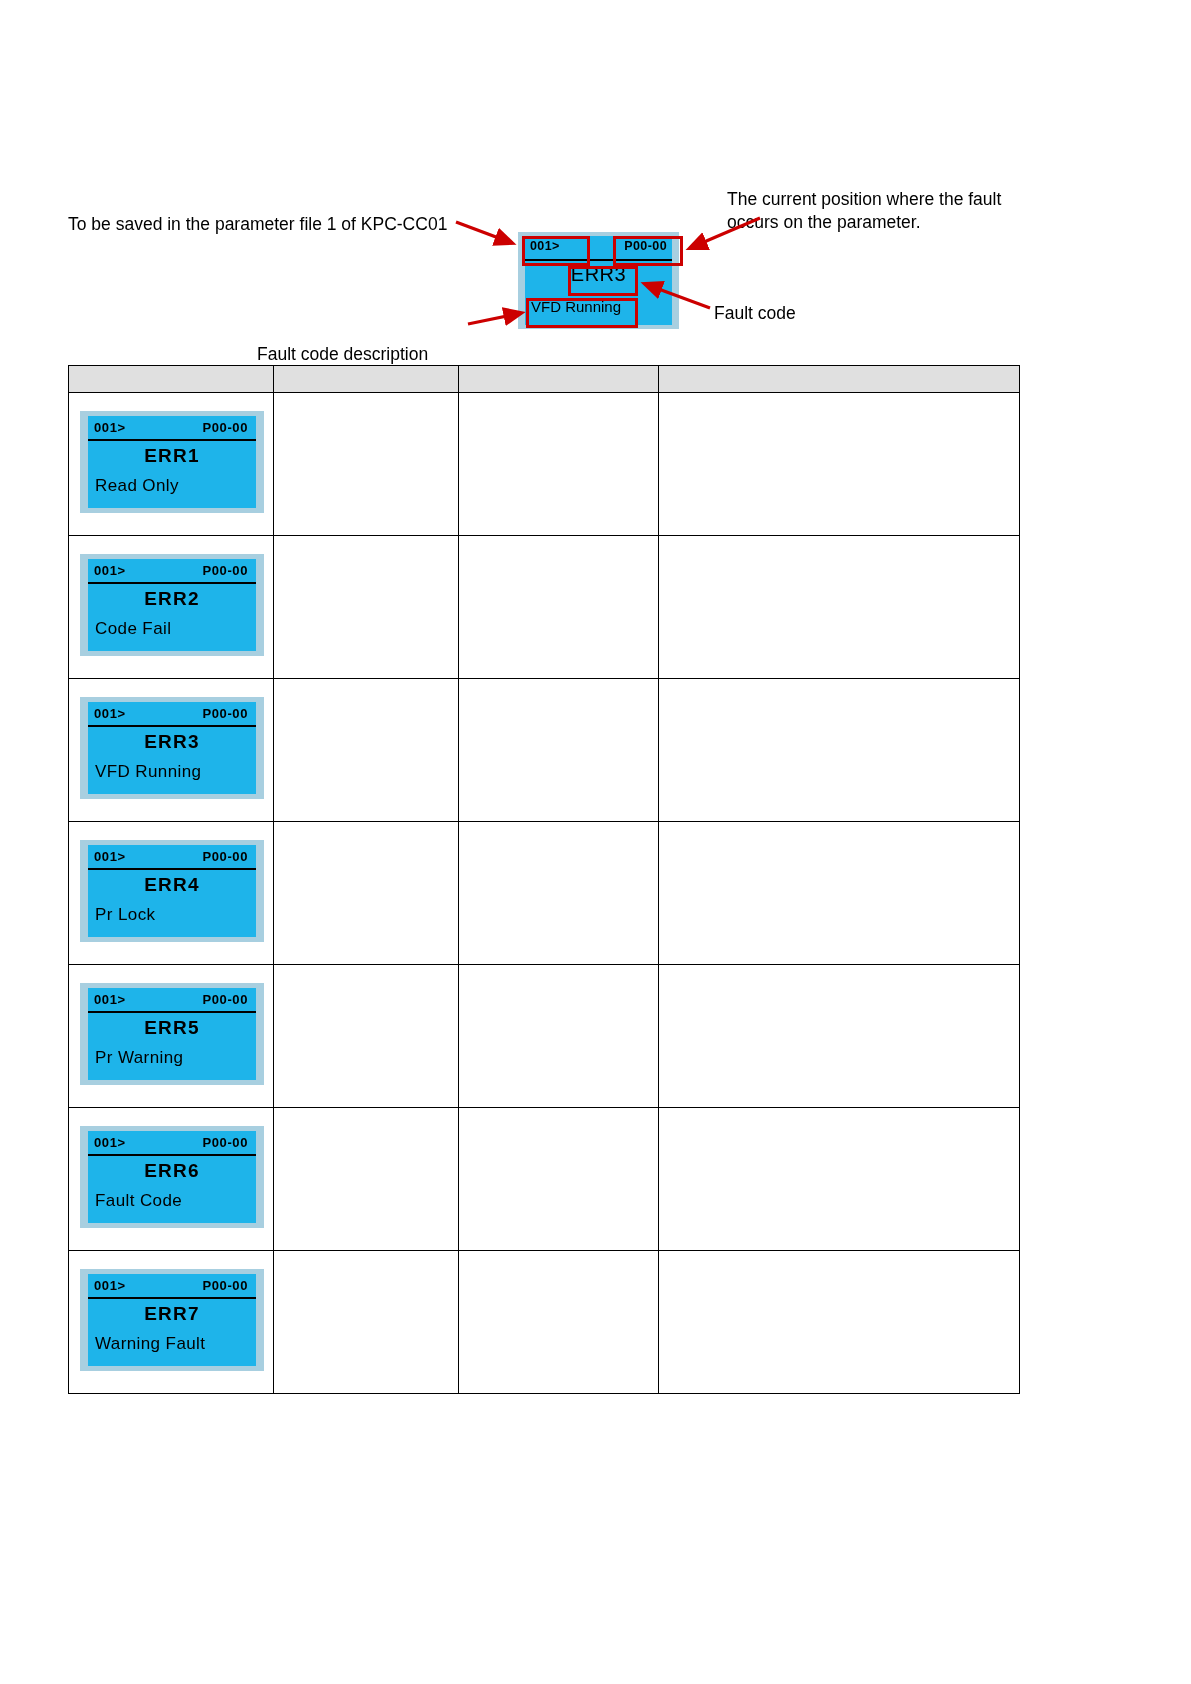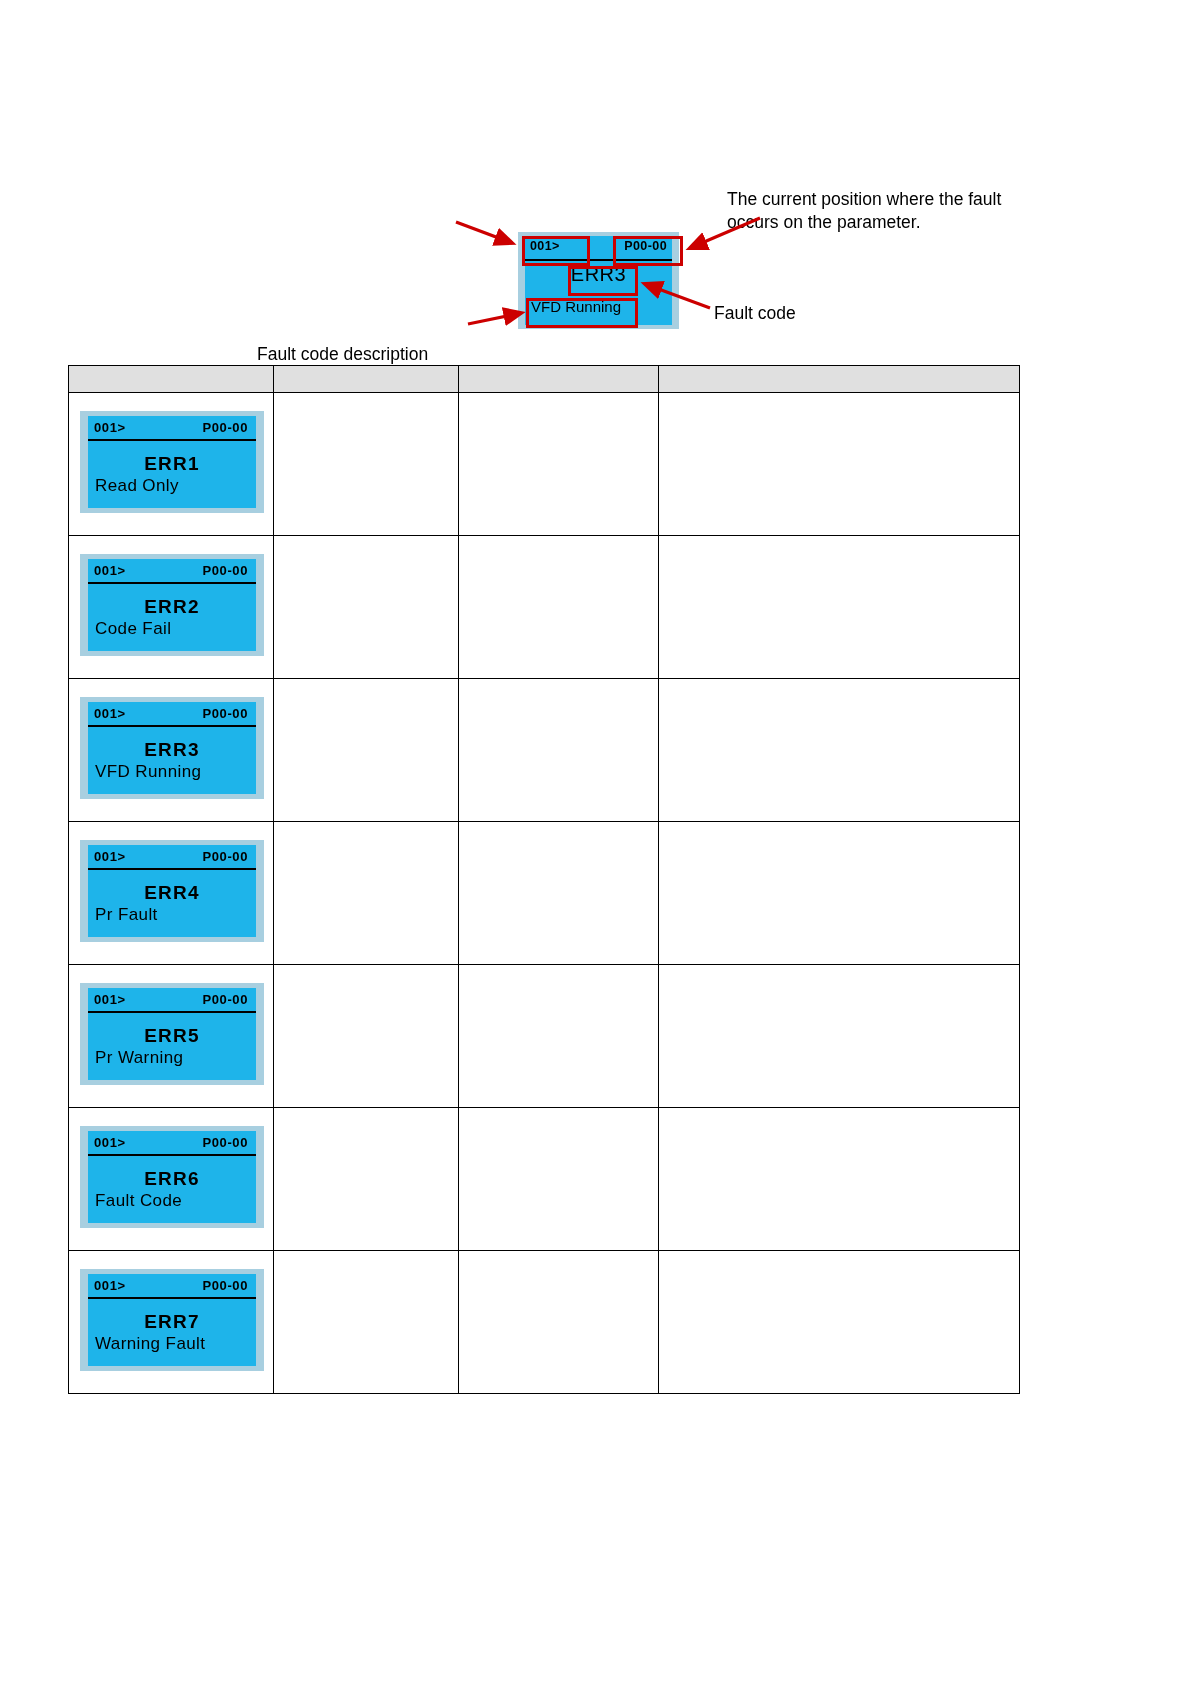--- a/index.html
+++ b/index.html
@@ -183,21 +183,21 @@
     right: 8px;
     top: 4px;
     font-size: 13px;
     font-weight: bold;
     letter-spacing: 0.6px;
     color: #000;
   }
   .lcd .lcd-code {
     position: absolute;
     left: 0;
-    top: 37px;
+    top: 29px;
     width: 168px;
     text-align: center;
     font-size: 19px;
     font-weight: bold;
     letter-spacing: 1.2px;
     color: #000;
   }
   .lcd .lcd-desc {
     position: absolute;
     left: 7px;
@@ -205,20 +205,21 @@
     font-size: 17px;
     letter-spacing: 0.4px;
     color: #000000;
   }
 </style>
 </head>
 <body>
 
 <div class="diagram">
 
+  <div class="callout callout-save">To be saved in the parameter file 1 of KPC-CC01</div>
 
   <div class="callout callout-pos">The current position where the fault
 occurs on the parameter.</div>
 
   <div class="callout callout-fcode">Fault code</div>
 
   <div class="callout callout-fdesc">Fault code description</div>
 
   <div class="diagram-lcd">
     <div class="inner">
@@ -317,21 +318,21 @@
         <td></td>
       </tr>
       <tr>
         <td>
           <div class="lcd">
             <div class="lcd-inner">
               <div class="lcd-head"></div>
               <span class="lcd-pos-left">001&gt;</span>
               <span class="lcd-pos-right">P00-00</span>
               <div class="lcd-code">ERR4</div>
-              <div class="lcd-desc">Pr Fault</div>
+              <div class="lcd-desc">Pr Lock</div>
             </div>
           </div>
         </td>
         <td></td>
         <td></td>
         <td></td>
       </tr>
       <tr>
         <td>
           <div class="lcd">

